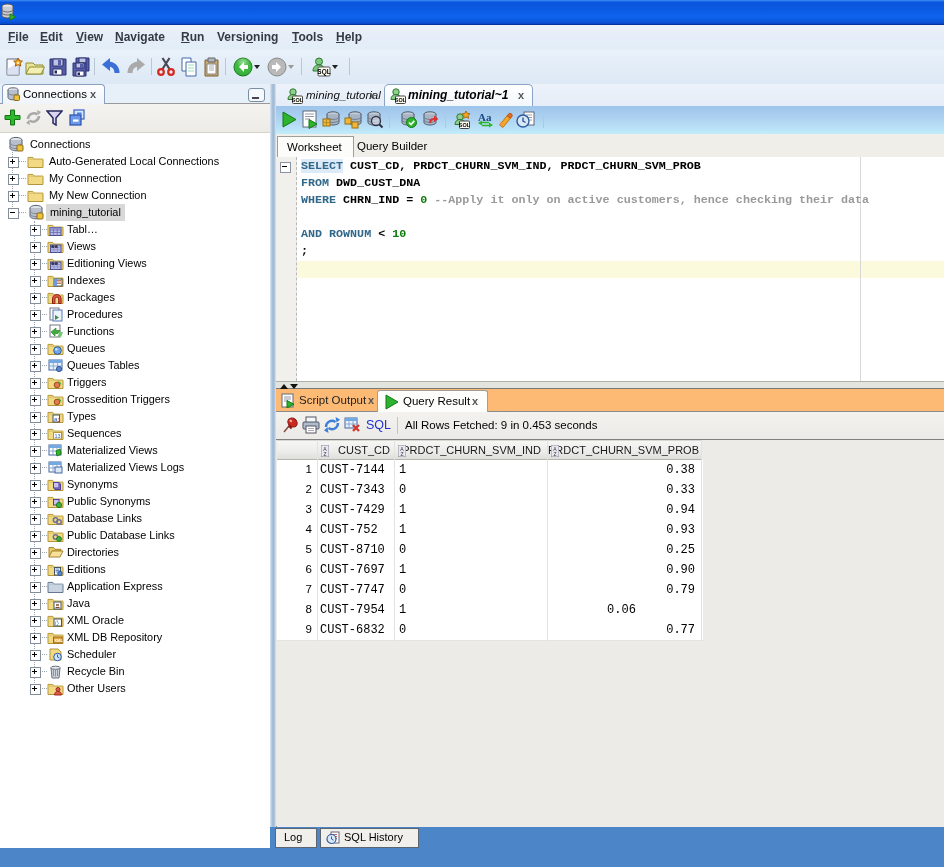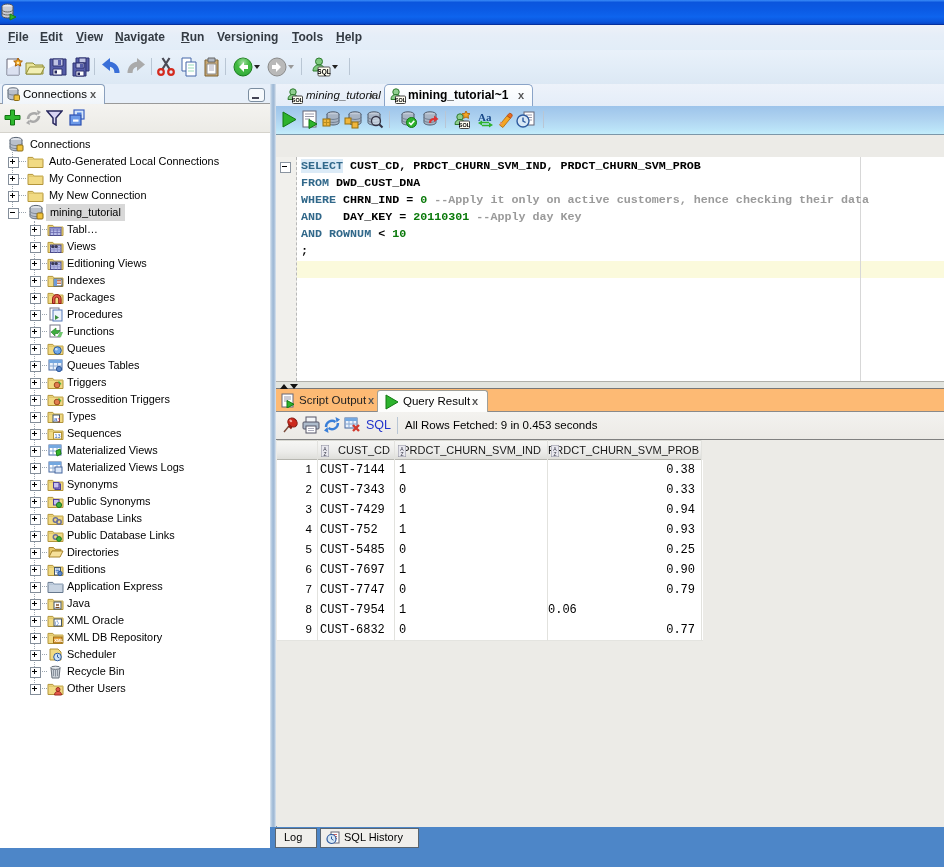--- a/index.html
+++ b/index.html
@@ -689,21 +689,21 @@
       <svg class="abs" style="left:7px;top:2px" width="16" height="16" viewBox="0 0 16 16">
           <use href="#sqlw"></use>
         </svg>
       <span class="abs" style="left:26px;top:3px;font-size:11.5px;font-style:italic;color:#111">mining_tutorial</span>
       <span class="xbtn" style="left:89px;top:3px">x</span>
     </div>
     <div class="etab2">
       <svg class="abs" style="left:5px;top:3px" width="16" height="16" viewBox="0 0 16 16">
           <use href="#sqlw"></use>
         </svg>
-      <span class="abs" style="left:23px;top:3px;font-size:12px;font-weight:bold;color:#000">mining_tutorial~1</span>
+      <span class="abs" style="left:23px;top:3px;font-size:12px;font-style:italic;font-weight:bold;color:#000">mining_tutorial~1</span>
       <span class="xbtn" style="left:133px;top:4px">x</span>
     </div>
   </div>
   <div class="abs" id="etool">
     <svg class="eico" style="left:4px" viewBox="0 0 19 19">
         <path d="M3 2l13 7.5L3 17z" fill="#2db32d" stroke="#127a12"></path>
       </svg>
     <svg class="eico" style="left:25px" viewBox="0 0 19 19">
         <rect x="2" y="1" width="13" height="16" fill="#fff" stroke="#667"></rect>
         <path d="M4 4h9M4 6.5h9M4 9h5" stroke="#99a" fill="none"></path>
@@ -750,32 +750,37 @@
         <path d="M12 5l4 3 1.5-1.8a2.4 2.4 0 00-4-3z" fill="#e86a1e" stroke="#b04a10"></path>
         <path d="M3 16l1-4 3 2.5z" fill="#e8956a"></path>
       </svg>
     <svg class="eico" style="left:240px" viewBox="0 0 19 19">
         <rect x="8" y="2" width="10" height="13" fill="#fff" stroke="#667"></rect>
         <path d="M10 5h6M10 7.5h6M10 10h6" stroke="#99a" fill="none"></path>
         <circle cx="7" cy="11" r="6" fill="#d8e8f6" stroke="#2d5a9e" stroke-width="1.4"></circle>
         <path d="M7 7.5V11l2.6 1.5" stroke="#2d5a9e" stroke-width="1.4" fill="none"></path>
       </svg>
     <div class="tsep" style="left:267px;top:5px"></div>
+  </div>
+  <div class="abs" id="wsrow">
+    <div id="wstab">
+        <span>Worksheet</span>
+      </div>
+    <div id="qbl">Query Builder</div>
   </div>
   <div class="abs" id="editor">
     <div id="yline"></div>
     <div id="gutter"></div>
     <div id="mline"></div>
     <div class="abs" style="left:4px;top:5px;width:9px;height:9px;background:#fff;border:1px solid #8a94a0">
         <div style="position:absolute;left:1px;top:3px;width:5px;height:1px;background:#000"></div>
       </div>
     <div class="cl" style="top:2px"><span class="kw" style="background:#dcebf7">SELECT</span> CUST_CD, PRDCT_CHURN_SVM_IND, PRDCT_CHURN_SVM_PROB</div>
     <div class="cl" style="top:19px"><span class="kw">FROM</span> DWD_CUST_DNA</div>
     <div class="cl" style="top:36px"><span class="kw">WHERE</span> CHRN_IND = <span class="num">0</span> <span class="cm">--Apply it only on active customers, hence checking their data</span></div>
-    <div class="cl" style="top:53px"><span class="kw">AND</span>   DAY_KEY = <span class="num">20110301</span> <span class="cm">--Apply day Key</span></div>
     <div class="cl" style="top:70px"><span class="kw">AND</span> <span class="kw">ROWNUM</span> &lt; <span class="num">10</span></div>
     <div class="cl" style="top:87px">;</div>
   </div>
   <div class="abs" id="hsplit">
     <div class="abs" style="left:4px;top:2px;width:0;height:0;border-left:4px solid transparent;border-right:4px solid transparent;border-bottom:5px solid #111"></div>
     <div class="abs" style="left:14px;top:2px;width:0;height:0;border-left:4px solid transparent;border-right:4px solid transparent;border-top:5px solid #111"></div>
   </div>
   <div class="abs" id="btabs">
     <svg class="abs" style="left:5px;top:4px" width="15" height="15" viewBox="0 0 15 15">
         <rect x="1" y="1" width="11" height="13" fill="#fff" stroke="#667"></rect>
@@ -858,41 +863,41 @@
         <span class="gc" style="left:271px;width:147px;text-align:right">0.94</span>
       </div>
     <div class="gr" style="top:80px;left:0;width:426px">
         <div class="gn" style="top:0">4</div>
         <span class="gc" style="left:43px">CUST-752</span>
         <span class="gc" style="left:122px">1</span>
         <span class="gc" style="left:271px;width:147px;text-align:right">0.93</span>
       </div>
     <div class="gr" style="top:100px;left:0;width:426px">
         <div class="gn" style="top:0">5</div>
-        <span class="gc" style="left:43px">CUST-5485</span>
+        <span class="gc" style="left:43px">CUST-8710</span>
         <span class="gc" style="left:122px">0</span>
         <span class="gc" style="left:271px;width:147px;text-align:right">0.25</span>
       </div>
     <div class="gr" style="top:120px;left:0;width:426px">
         <div class="gn" style="top:0">6</div>
         <span class="gc" style="left:43px">CUST-7697</span>
         <span class="gc" style="left:122px">1</span>
         <span class="gc" style="left:271px;width:147px;text-align:right">0.90</span>
       </div>
     <div class="gr" style="top:140px;left:0;width:426px">
         <div class="gn" style="top:0">7</div>
         <span class="gc" style="left:43px">CUST-7747</span>
         <span class="gc" style="left:122px">0</span>
         <span class="gc" style="left:271px;width:147px;text-align:right">0.79</span>
       </div>
     <div class="gr" style="top:160px;left:0;width:426px">
         <div class="gn" style="top:0">8</div>
         <span class="gc" style="left:43px">CUST-7954</span>
         <span class="gc" style="left:122px">1</span>
-        <span class="gc" style="left:271px;width:147px;text-align:left">0.06</span>
+        <span class="gc" style="left:271px;width:147px;text-align:center">0.06</span>
       </div>
     <div class="gr" style="top:180px;left:0;width:426px">
         <div class="gn" style="top:0">9</div>
         <span class="gc" style="left:43px">CUST-6832</span>
         <span class="gc" style="left:122px">0</span>
         <span class="gc" style="left:271px;width:147px;text-align:right">0.77</span>
       </div>
     <div class="gvl" style="left:40px"></div>
     <div class="gvl" style="left:117px"></div>
     <div class="gvl" style="left:270px"></div>

